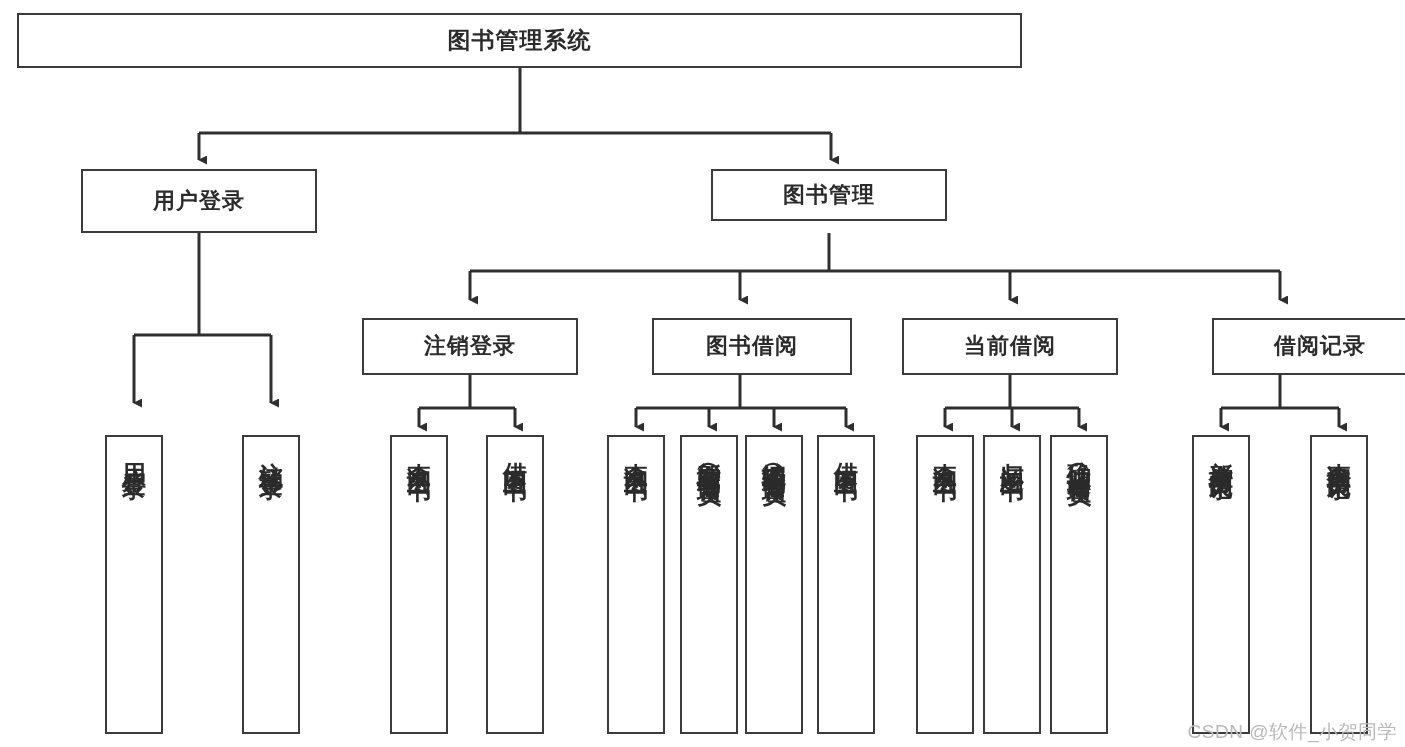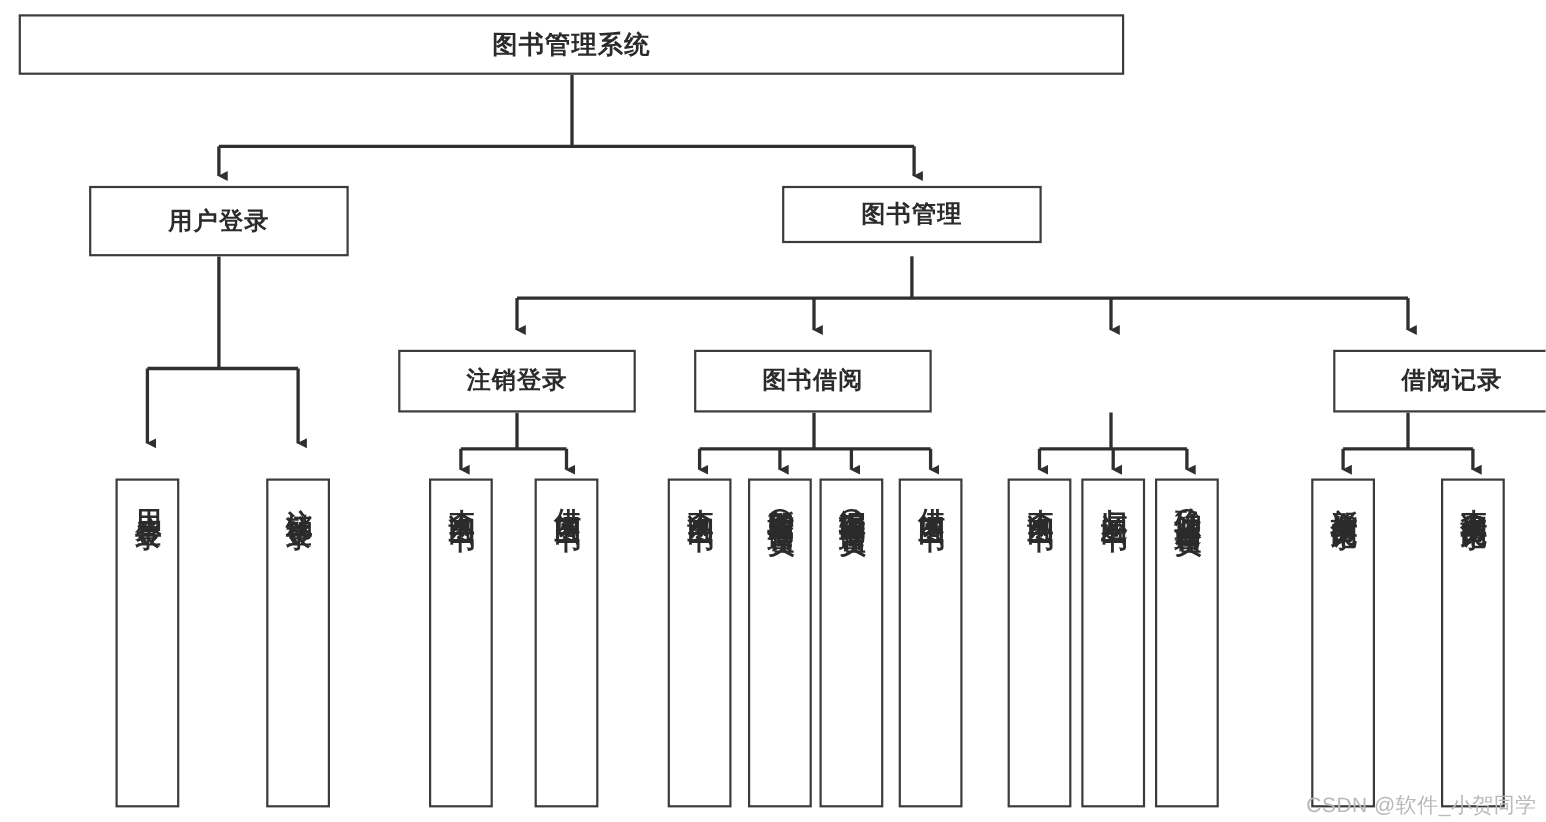--- a/index.html
+++ b/index.html
@@ -125,22 +125,25 @@
   <div class="node h" style="left:81px;top:169px;width:236px;height:64px;">
     <span class="lbl">用户登录</span>
   </div>
   <div class="node h" style="left:711px;top:169px;width:236px;height:52px;">
     <span class="lbl">图书管理</span>
   </div>
 
   <div class="node h" style="left:362px;top:318px;width:216px;height:57px;">
     <span class="lbl">注销登录</span>
   </div>
-  <div class="node h" style="left:631px;top:318px;width:216px;height:57px;">
+  <div class="node h" style="left:652px;top:318px;width:200px;height:57px;">
     <span class="lbl">图书借阅</span>
+  </div>
+  <div class="node h" style="left:902px;top:318px;width:216px;height:57px;">
+    <span class="lbl">当前借阅</span>
   </div>
   <div class="node h" style="left:1172px;top:318px;width:216px;height:57px;margin-left:40px;">
     <span class="lbl">借阅记录</span>
   </div>
 
   <div class="node v" style="left:105px;top:435px;width:58px;height:299px;">
     <span class="lbl">用户登录</span>
   </div>
   <div class="node v" style="left:242px;top:435px;width:58px;height:299px;">
     <span class="lbl">注销登录</span>

